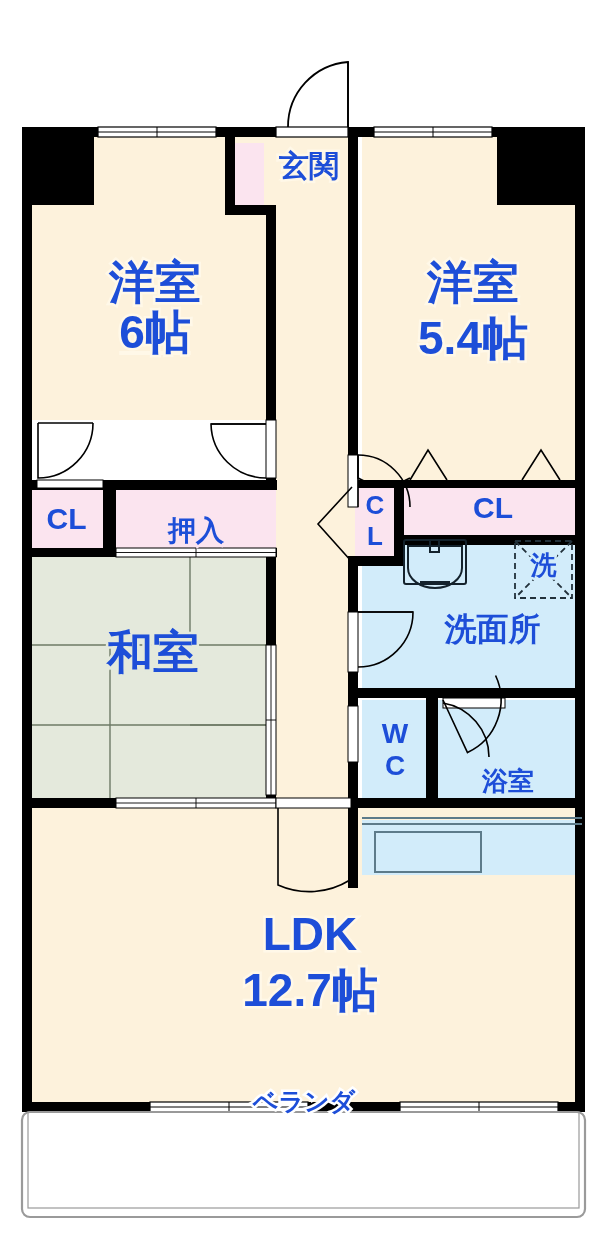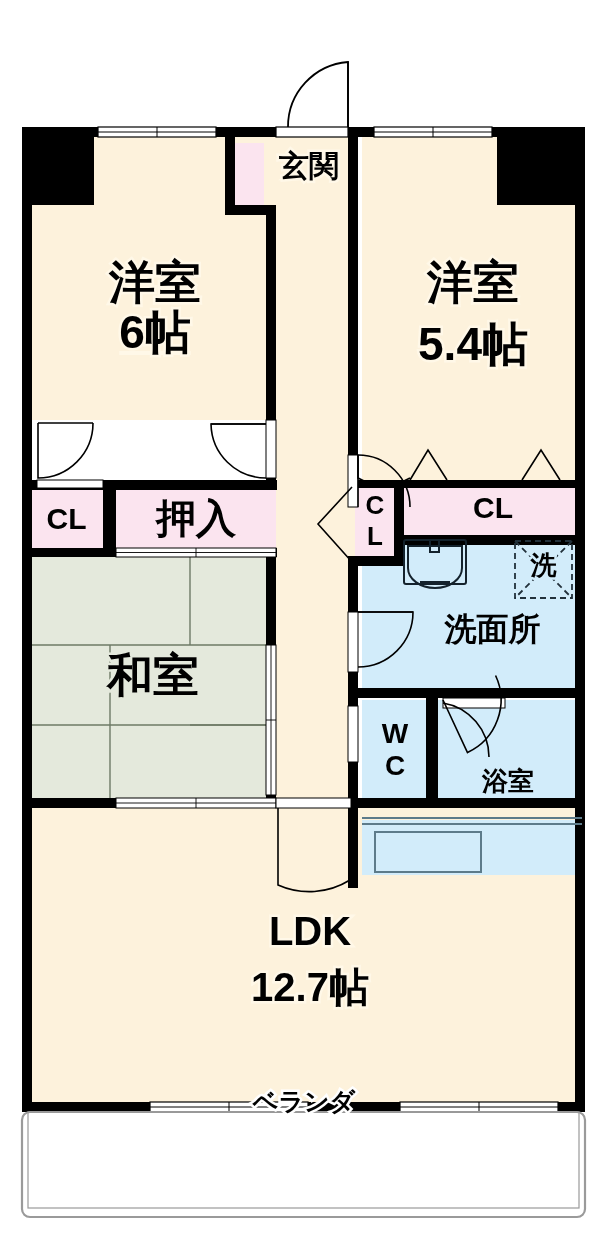--- a/index.html
+++ b/index.html
@@ -4,21 +4,21 @@
 <title>間取り図</title>
 <style>
   html,body{margin:0;padding:0;background:#ffffff;}
   body{
     font-family:"Liberation Sans","DejaVu Sans",sans-serif;
     width:609px;height:1257px;overflow:hidden;position:relative;
   }
   #plan{position:absolute;left:0;top:0;width:609px;height:1257px;}
   .lbl{
     position:absolute;
-    color:#000000;
+    color:#1d4ed8;
     font-weight:bold;
     text-align:center;
     white-space:nowrap;
     line-height:1.05;
     paint-order:stroke fill;
     -webkit-text-stroke:5px #fff8e8;
   }
   .lbl.onwhite{-webkit-text-stroke:5px #ffffff;}
   .lbl.onblue{-webkit-text-stroke:5px #d2ecfa;}
   .lbl.onpink{-webkit-text-stroke:5px #fbe4ef;}
@@ -218,30 +218,30 @@
 
 <div>
 
   <div class="lbl" style="left:60px;top:258px;width:190px;font-size:46px;">
     <div>洋室</div>
     <div style="margin-top:2px;text-decoration:underline;">6帖</div>
   </div>
 
   <div class="lbl" style="left:378px;top:258px;width:190px;font-size:46px;">
     <div>洋室</div>
-    <div style="margin-top:14px;">5.4帖</div>
-  </div>
-
-  <div class="lbl ongreen" style="left:58px;top:651px;width:190px;font-size:46px;">
+    <div style="margin-top:8px;">5.4帖</div>
+  </div>
+
+  <div class="lbl ongreen" style="left:58px;top:628px;width:190px;font-size:46px;">
     <div>和室</div>
   </div>
 
-  <div class="lbl" style="left:200px;top:910px;width:220px;font-size:40px;">
+  <div class="lbl" style="left:200px;top:910px;width:220px;font-size:46px;">
     <div>LDK</div>
-    <div style="margin-top:14px;">12.7帖</div>
+    <div style="margin-top:8px;">12.7帖</div>
   </div>
 
   <div class="lbl" style="left:264px;top:150px;width:90px;font-size:30px;">
     <div>玄関</div>
   </div>
 
   <div class="lbl onblue" style="left:415px;top:613px;width:155px;font-size:32px;">
     <div>洗面所</div>
   </div>
 
@@ -255,21 +255,21 @@
   </div>
 
   <div class="lbl onwhite" style="left:204px;top:1088px;width:200px;font-size:25px;">
     <div>ベランダ</div>
   </div>
 
   <div class="lbl onpink" style="left:30px;top:503px;width:73px;font-size:30px;">
     <div>CL</div>
   </div>
 
-  <div class="lbl onpink" style="left:116px;top:497px;width:160px;font-size:40px;">
+  <div class="lbl onpink" style="left:116px;top:518px;width:160px;font-size:28px;font-family:Liberation Mono, monospace;">
     <div>押入</div>
   </div>
 
   <div class="lbl onpink" style="left:355px;top:490px;width:40px;font-size:26px;line-height:1.2;">
     <div>C</div>
     <div>L</div>
   </div>
 
   <div class="lbl onpink" style="left:404px;top:492px;width:178px;font-size:30px;">
     <div>CL</div>

